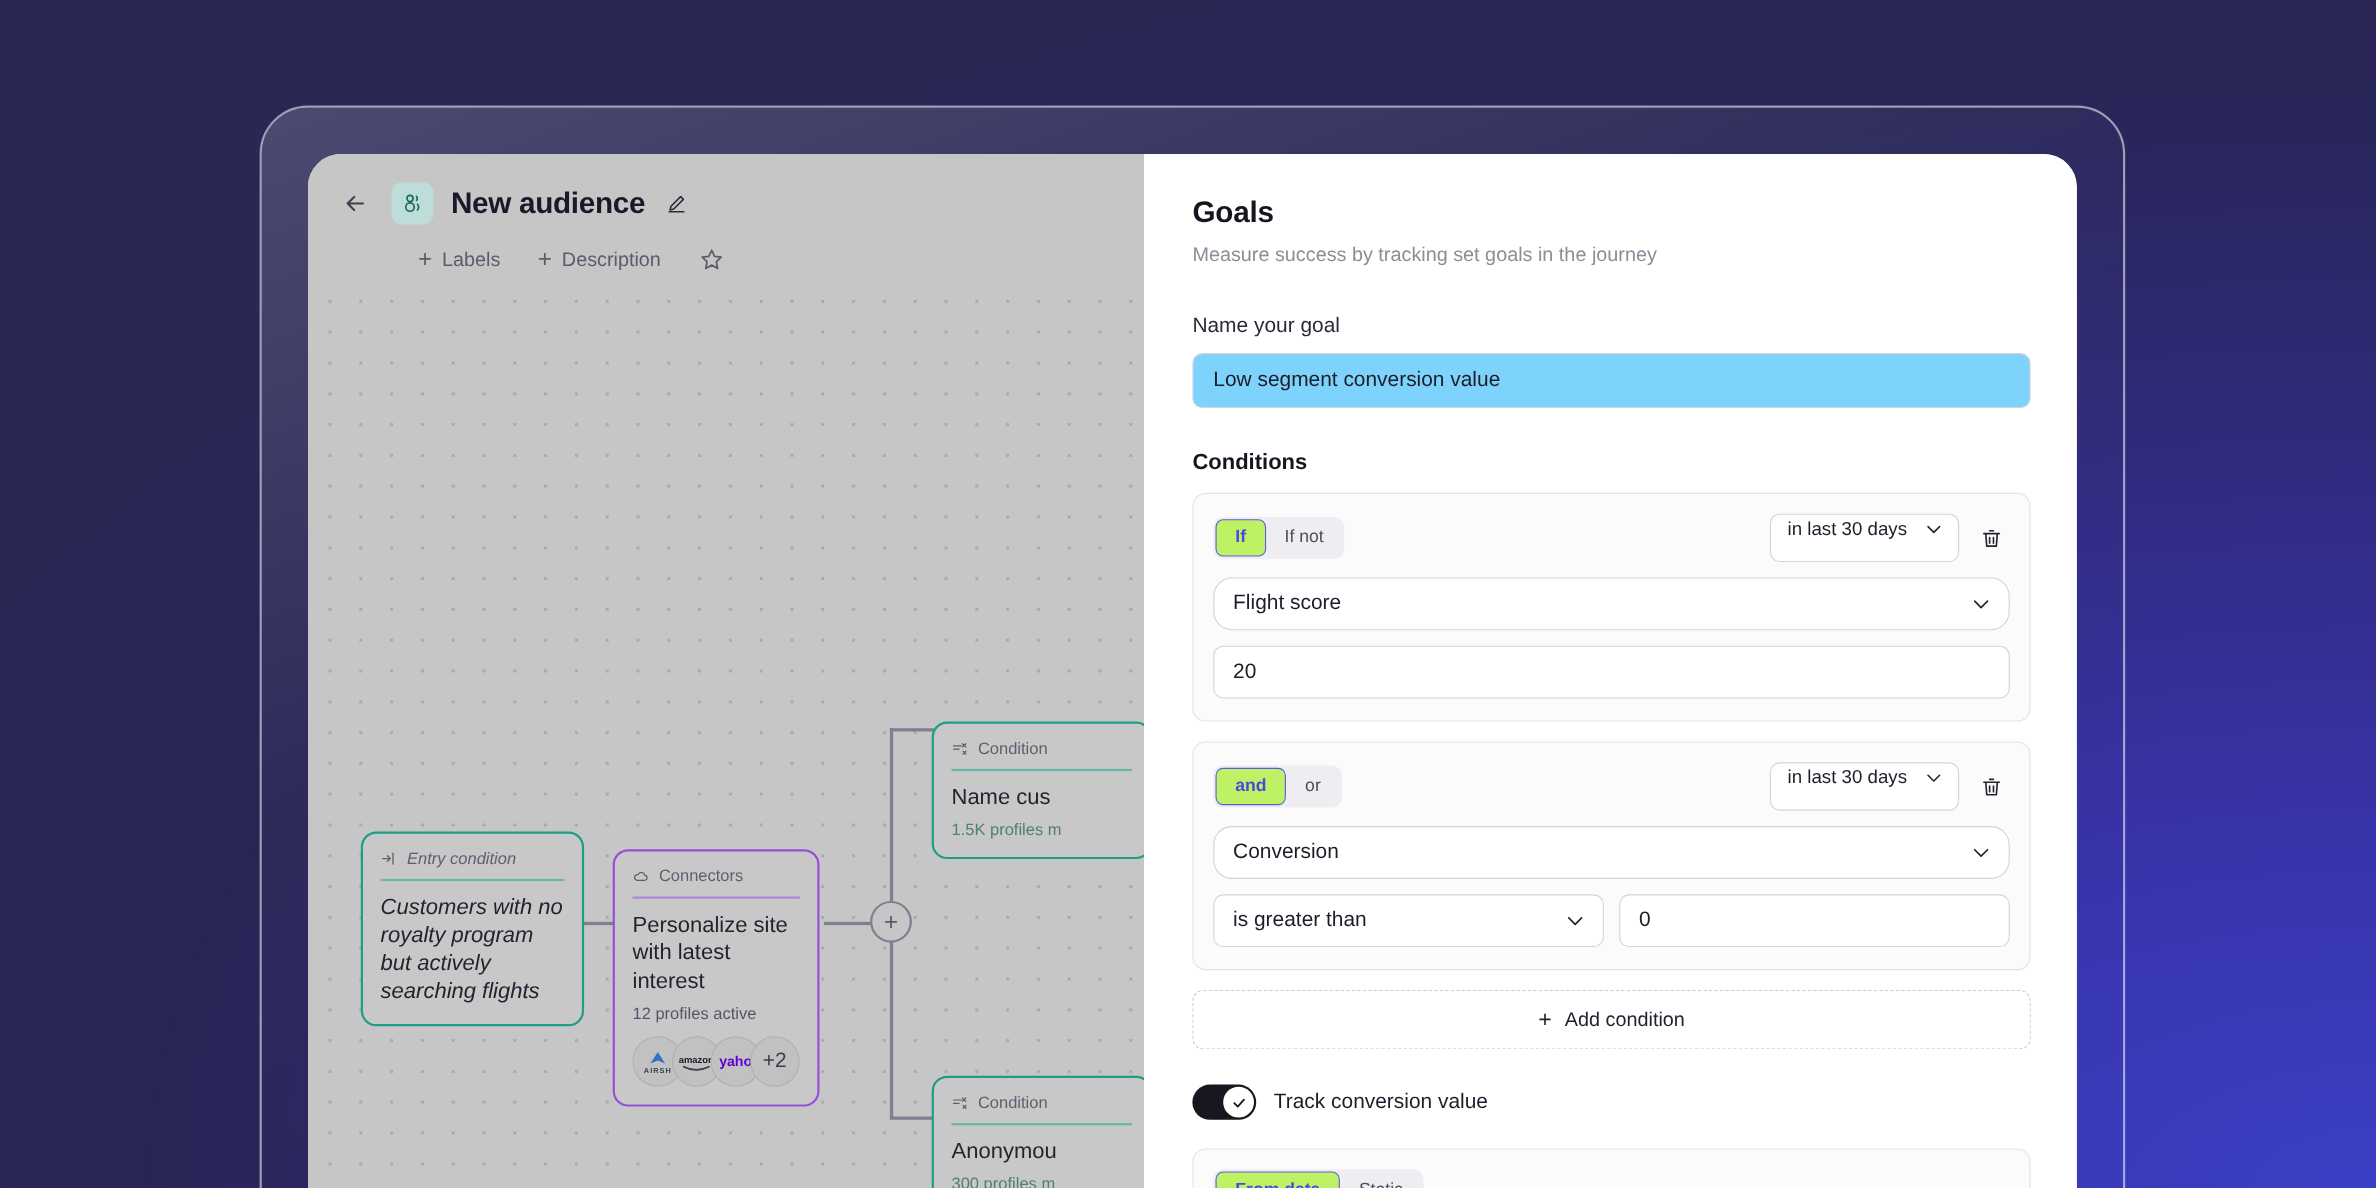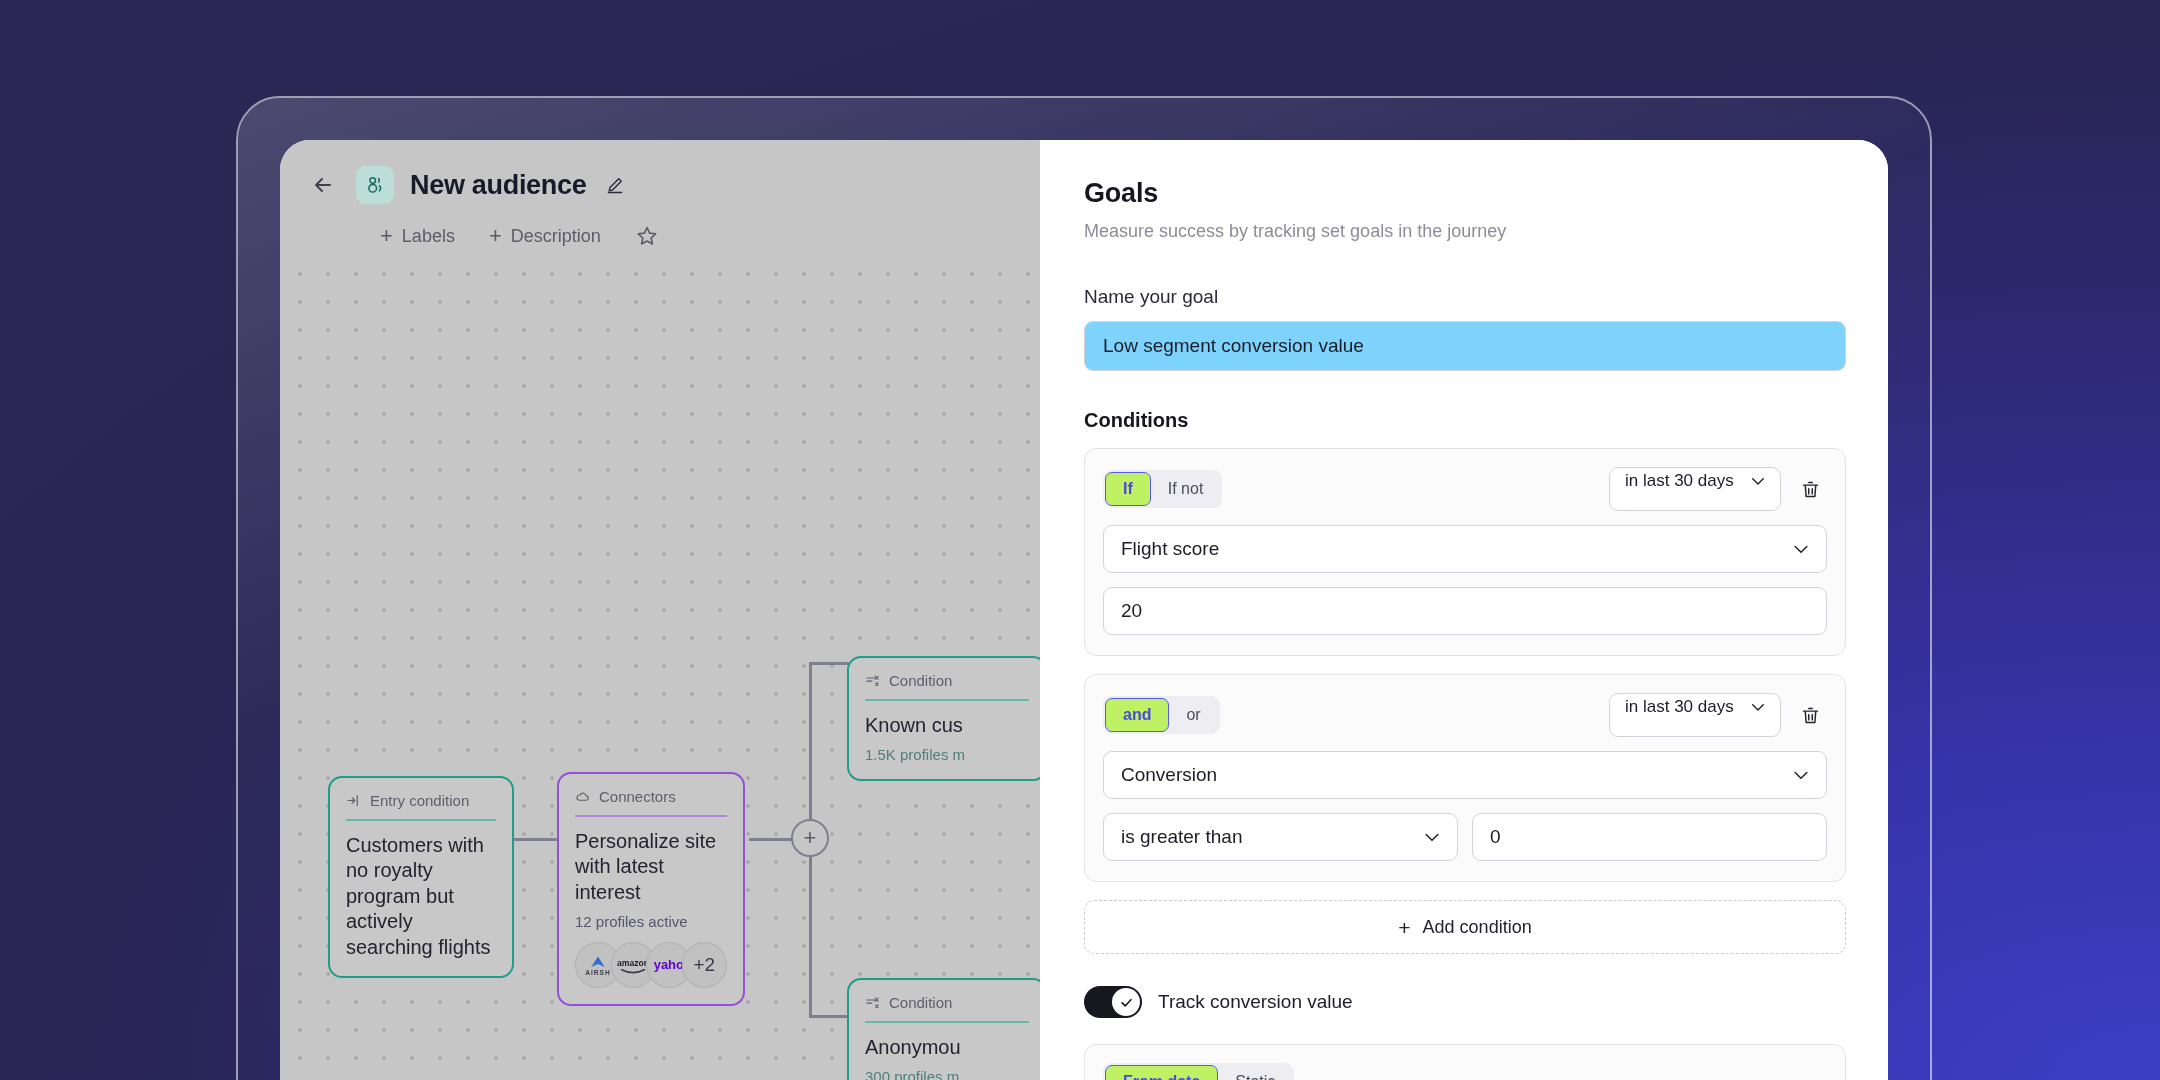--- a/index.html
+++ b/index.html
@@ -170,21 +170,21 @@
   .ctrl {
     display:flex; align-items:center; justify-content: space-between;
     height: 48px; border: 1.4px solid #d3d4db; border-radius: 9px;
     background: #fff; padding: 0 15px 0 17px;
     font-size: 19px; color: #1c1d28;
   }
   .ctrl.small { height: 44px; font-size: 17px; padding: 0 13px 17px 15px; }
   .trash { width: 34px; height: 34px; display:flex; align-items:center; justify-content:center; color:#24252f; margin-left: 12px;}
   .row-2 { display:flex; gap: 14px; margin-top: 14px; }
   .row-2 > .ctrl { flex: 1; }
-  .mt14 { margin-top: 14px; }
+  .mt14 { margin-top: 14px; border-radius: 17px; }
 
   .add-cond {
     height: 54px; border: 1.6px dashed #c9cad2; border-radius: 10px;
     display:flex; align-items:center; justify-content:center; gap:12px;
     font-size: 18px; color: #22232e; background: #fff;
   }
 
   .toggle-row { display:flex; align-items:center; gap: 16px; margin-top: 32px; }
   .toggle {
     width: 58px; height: 32px; border-radius: 16px; background: #16171f;
@@ -257,21 +257,21 @@
     <div class="flow-canvas">
 
       <div class="wire" style="left:232px; top:588px; width:46px; height:2.5px;"></div>
       <div class="wire" style="left:469px; top:588px; width:49px; height:2.5px;"></div>
       <div class="wire" style="left:529px; top:412px; width:2.5px; height:355px;"></div>
       <div class="wire" style="left:529px; top:412px; width:40px; height:2.5px;"></div>
       <div class="wire" style="left:529px; top:765px; width:40px; height:2.5px;"></div>
 
       <div class="node-plus" style="left:511px; top:569px;">+</div>
 
-      <div class="node node-green" style="left:48px; top:526px; width:186px;">
+      <div class="node node-green" style="left:48px; top:506px; width:203px;font-style:italic;">
         <div class="node-head">
           <svg width="15" height="15" viewBox="0 0 24 24" fill="none" stroke="currentColor" stroke-width="1.9" stroke-linecap="round" stroke-linejoin="round">
               <path d="M3 12h11M10 8l4 4-4 4M18 4v16"></path>
             </svg>
           <span>Entry condition</span>
         </div>
         <div class="node-rule rule-green"></div>
         <div class="node-title">Customers with no royalty program but actively searching flights</div>
       </div>
 
@@ -308,21 +308,21 @@
       </div>
 
       <div class="node node-green" style="left:567px; top:406px; width:200px;">
         <div class="node-head">
           <svg width="15" height="15" viewBox="0 0 24 24" fill="none" stroke="currentColor" stroke-width="1.8" stroke-linecap="round">
               <path d="M3 8h12M3 13h8M16 5l5 5M21 5l-5 5M17 16l4 4M21 16l-4 4"></path>
             </svg>
           <span>Condition</span>
         </div>
         <div class="node-rule rule-green"></div>
-        <div class="node-title">Known cus</div>
+        <div class="node-title">Name cus</div>
         <div class="node-sub">1.5K profiles m</div>
       </div>
 
       <div class="node node-green" style="left:567px; top:728px; width:200px;">
         <div class="node-head">
           <svg width="15" height="15" viewBox="0 0 24 24" fill="none" stroke="currentColor" stroke-width="1.8" stroke-linecap="round">
               <path d="M3 8h12M3 13h8M16 5l5 5M21 5l-5 5M17 16l4 4M21 16l-4 4"></path>
             </svg>
           <span>Condition</span>
         </div>

